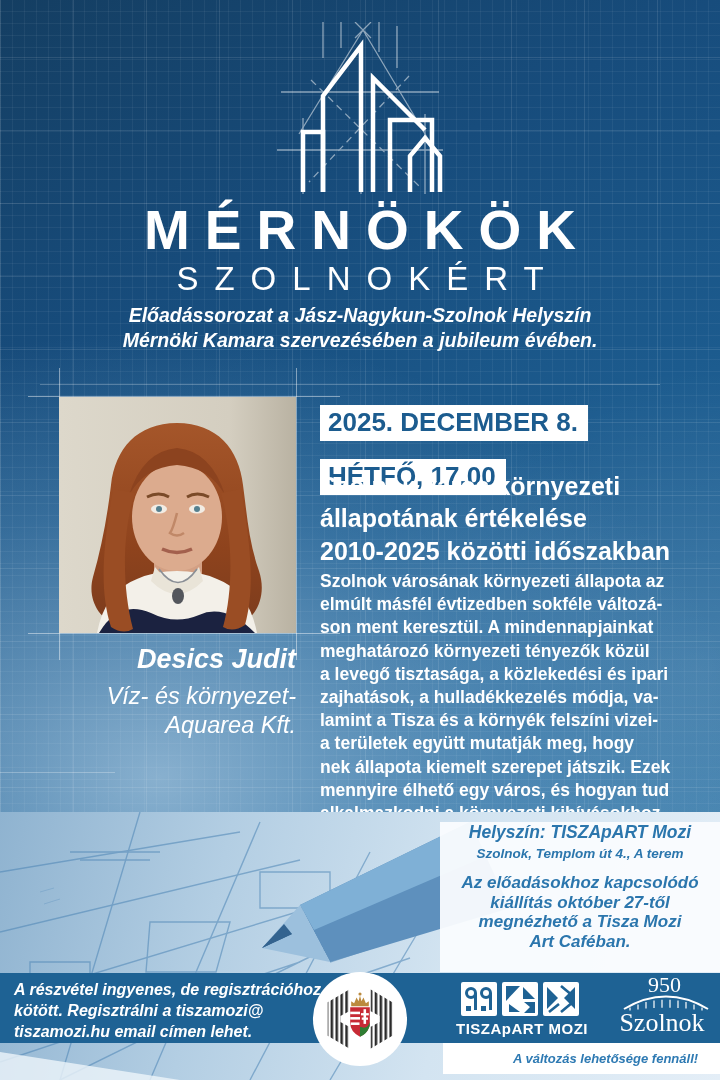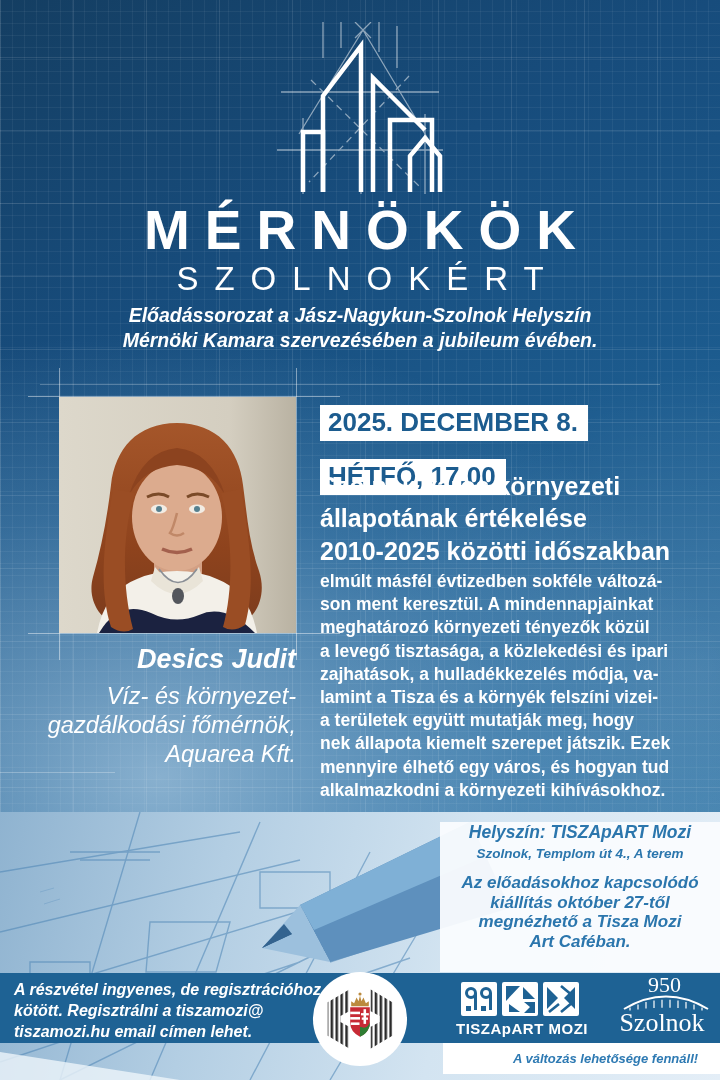--- a/index.html
+++ b/index.html
@@ -144,36 +144,36 @@
   </div>
 
   <div class="abs badge nowrap" style="top:405px">2025. DECEMBER 8.</div>
   <div class="abs badge nowrap" style="top:459px">HÉTFŐ, 17.00</div>
 
   <div class="abs etitle nowrap" style="top:470px">Szolnok város környezeti</div>
   <div class="abs etitle nowrap" style="top:502px">állapotának értékelése</div>
   <div class="abs etitle nowrap" style="top:535px">2010-2025 közötti időszakban</div>
 
   <div class="abs body-text">
+    <div class="nowrap">Szolnok városának környezeti állapota az</div>
     <div class="nowrap">elmúlt másfél évtizedben sokféle változá-</div>
     <div class="nowrap">son ment keresztül. A mindennapjainkat</div>
     <div class="nowrap">meghatározó környezeti tényezők közül</div>
     <div class="nowrap">a levegő tisztasága, a közlekedési és ipari</div>
     <div class="nowrap">zajhatások, a hulladékkezelés módja, va-</div>
     <div class="nowrap">lamint a Tisza és a környék felszíni vizei-</div>
     <div class="nowrap">a területek együtt mutatják meg, hogy</div>
     <div class="nowrap">nek állapota kiemelt szerepet játszik. Ezek</div>
     <div class="nowrap">mennyire élhető egy város, és hogyan tud</div>
     <div class="nowrap">alkalmazkodni a környezeti kihívásokhoz.</div>
   </div>
 
   <div class="abs speaker">
     <div class="name nowrap">Desics Judit</div>
     <div class="role nowrap">Víz- és környezet-</div>
-    <div class="role nowrap">gazdálkodási főmérnök,</div>
     <div class="role nowrap">Aquarea Kft.</div>
   </div>
 
   <div class="abs strip">
     <svg width="720" height="268" viewBox="0 0 720 268">
       <g stroke="#4d85b5" stroke-width="1.4" fill="none" opacity="0.55">
         <path d="M0,60 L240,20 M0,120 L300,48 M0,190 L330,90 M0,250 L300,150 M60,268 L340,130"></path>
         <path d="M140,0 L60,268 M260,10 L150,268 M370,40 L250,268 M430,100 L330,268"></path>
         <path d="M30,150 h60 v40 h-60 z M150,110 h80 l-14,50 h-70 z M260,60 h70 v36 h-70 z"></path>
         <path d="M70,40 h90 M80,48 h70 M330,150 l60,-20 M340,170 l70,-24"></path>

